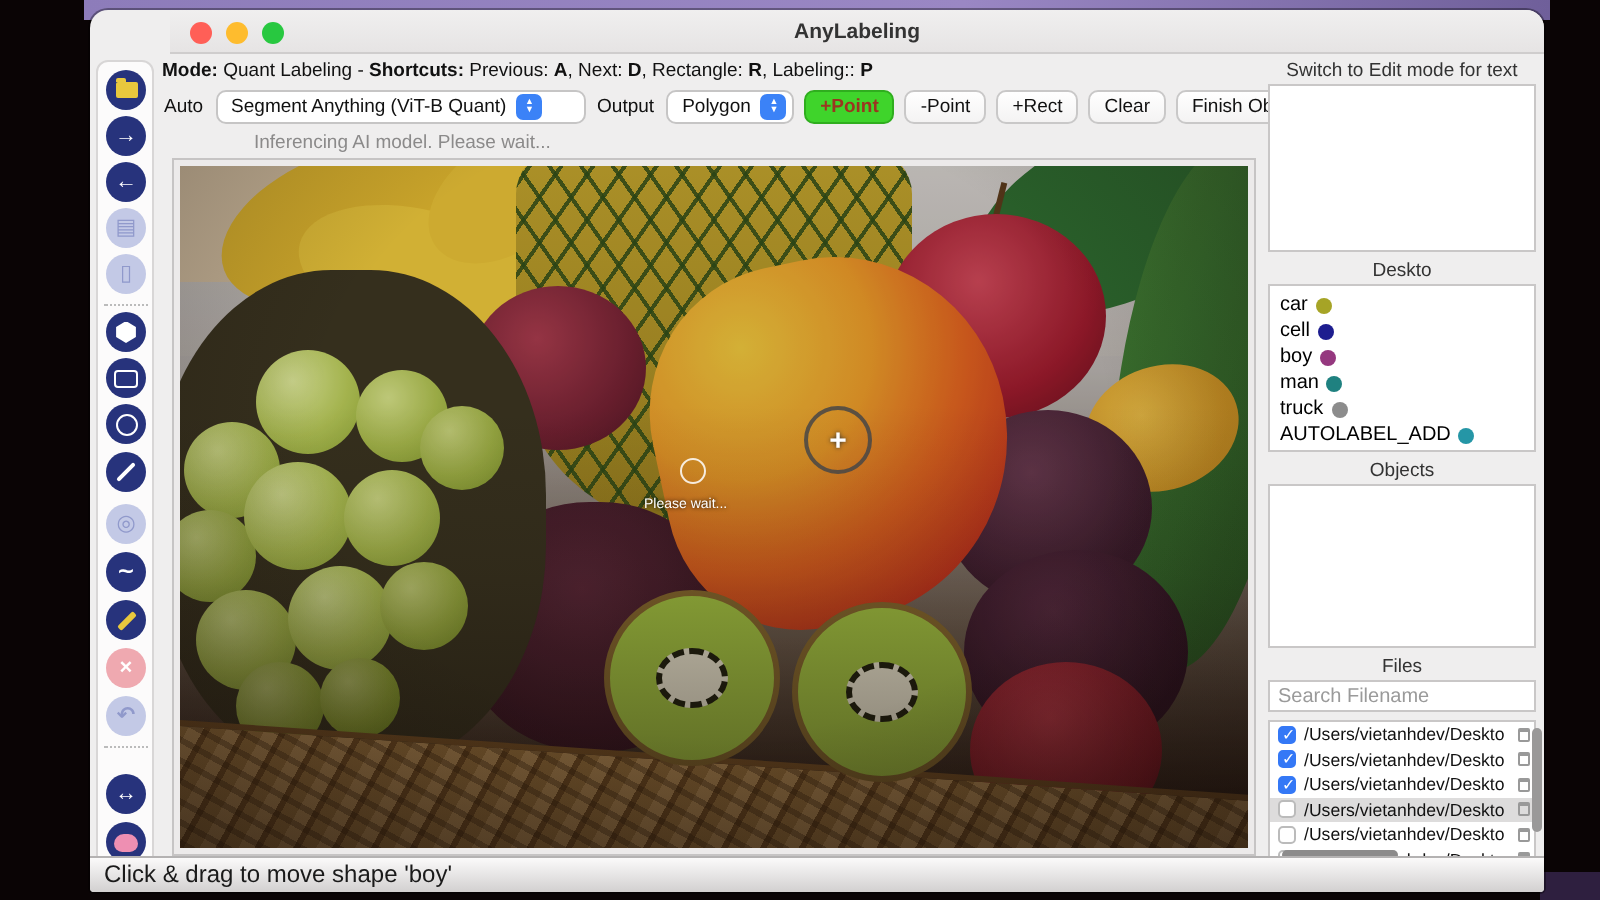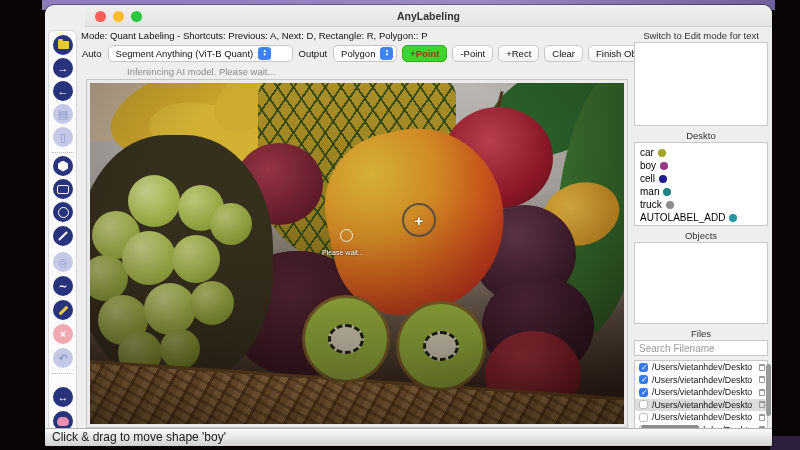--- a/index.html
+++ b/index.html
@@ -12,21 +12,21 @@
   .window { position:absolute; left:45px; top:5px; width:727px; height:441px; background:#efeeee; border-radius:9px 9px 2px 2px; box-shadow:0 0 0 1px rgba(0,0,0,.35); overflow:hidden;padding-left:40px; }
 
   
   .titlebar { position:relative; height:22px; background:linear-gradient(#f0efef,#e6e4e4); border-bottom:1px solid #cfcdcd; }
   .lights { position:absolute; left:10px; top:6px; display:flex; gap:7px; }
   .light { width:11px; height:11px; border-radius:50%; }
   .title { text-align:center; font-size:10.5px; font-weight:bold; color:#333; line-height:22px; }
 
   
   .modebar { position:absolute; left:36px; top:25px; width:600px; font-size:9.5px; color:#111; white-space:nowrap; }
-  .modebar .b { font-weight:normal; }
+  .modebar .b { font-weight:bold; }
 
   
   .toolrow { position:absolute; left:36px; top:39px; height:18px; display:flex; align-items:center; gap:5px; font-size:9.5px; color:#111; }
   .lab { margin:0 1px; }
   .mac-select { display:flex; align-items:center; background:#fff; border:1px solid #c6c5c5; border-radius:5px; height:17px; padding:0 2px 0 7px; gap:5px; }
   .mac-select .val { white-space:nowrap; }
   .stepper { width:13px; height:13px; background:#3b82f7; border-radius:3.5px; color:#fff; display:flex; flex-direction:column; align-items:center; justify-content:center; font-size:4.5px; line-height:4.5px; }
   .btn { display:flex; align-items:center; height:17px; padding:0 7px; background:linear-gradient(#ffffff,#f4f3f3); border:1px solid #c9c8c8; border-radius:5px; font-size:9.5px; color:#111; white-space:nowrap; }
   .btn.green { background:#3fd42b; border-color:#2fae1e; color:#9c3520; font-weight:bold; }
   .btn.redx { padding:0 8px; background:#fdf6f6; border-color:#ddc2c4; }
@@ -104,21 +104,21 @@
     <div class="titlebar">
       <div class="lights">
         <span class="light" style="background-color: rgb(255, 95, 87);"></span>
         <span class="light" style="background-color: rgb(254, 188, 46);"></span>
         <span class="light" style="background-color: rgb(40, 200, 64);"></span>
       </div>
       <div class="title">AnyLabeling</div>
     </div>
 
     <div class="modebar">
-      <span class="b">Mode:</span><span> Quant Labeling - </span><span class="b">Shortcuts:</span><span> Previous: </span><span class="b">A</span><span>, Next: </span><span class="b">D</span><span>, Rectangle: </span><span class="b">R</span><span>, Polygon:: </span><span class="b">P</span>
+      <span class="b">Mode:</span><span> Quant Labeling - </span><span class="b">Shortcuts:</span><span> Previous: </span><span class="b">A</span><span>, Next: </span><span class="b">D</span><span>, Rectangle: </span><span class="b">R</span><span>, Labeling:: </span><span class="b">P</span>
     </div>
 
     <div class="toolrow">
       <span class="lab">Auto</span>
       <div class="mac-select" style="width:185px;">
         <span class="val">Segment Anything (ViT-B Quant)</span>
         <span class="stepper">
             <span>▲</span>
             <span>▼</span>
           </span>
@@ -250,28 +250,28 @@
       <div class="phead hint">Switch to Edit mode for text editing</div>
       <div class="pbox box-edit"></div>
 
       <div class="phead h-labels">Deskto</div>
       <div class="pbox box-labels">
         <div class="label-item">
             <span>car</span>
             <span class="dot" style="background-color: rgb(166, 164, 38);"></span>
           </div>
         <div class="label-item">
+            <span>cell</span>
+            <span class="dot" style="background-color: rgb(29, 29, 143);"></span>
+          </div>
+        <div class="label-item">
             <span>boy</span>
             <span class="dot" style="background-color: rgb(149, 56, 127);"></span>
           </div>
         <div class="label-item">
-            <span>cell</span>
-            <span class="dot" style="background-color: rgb(29, 29, 143);"></span>
-          </div>
-        <div class="label-item">
             <span>man</span>
             <span class="dot" style="background-color: rgb(31, 129, 128);"></span>
           </div>
         <div class="label-item">
             <span>truck</span>
             <span class="dot" style="background-color: rgb(140, 140, 140);"></span>
           </div>
         <div class="label-item">
             <span>AUTOLABEL_ADD</span>
             <span class="dot" style="background-color: rgb(37, 150, 166);"></span>

